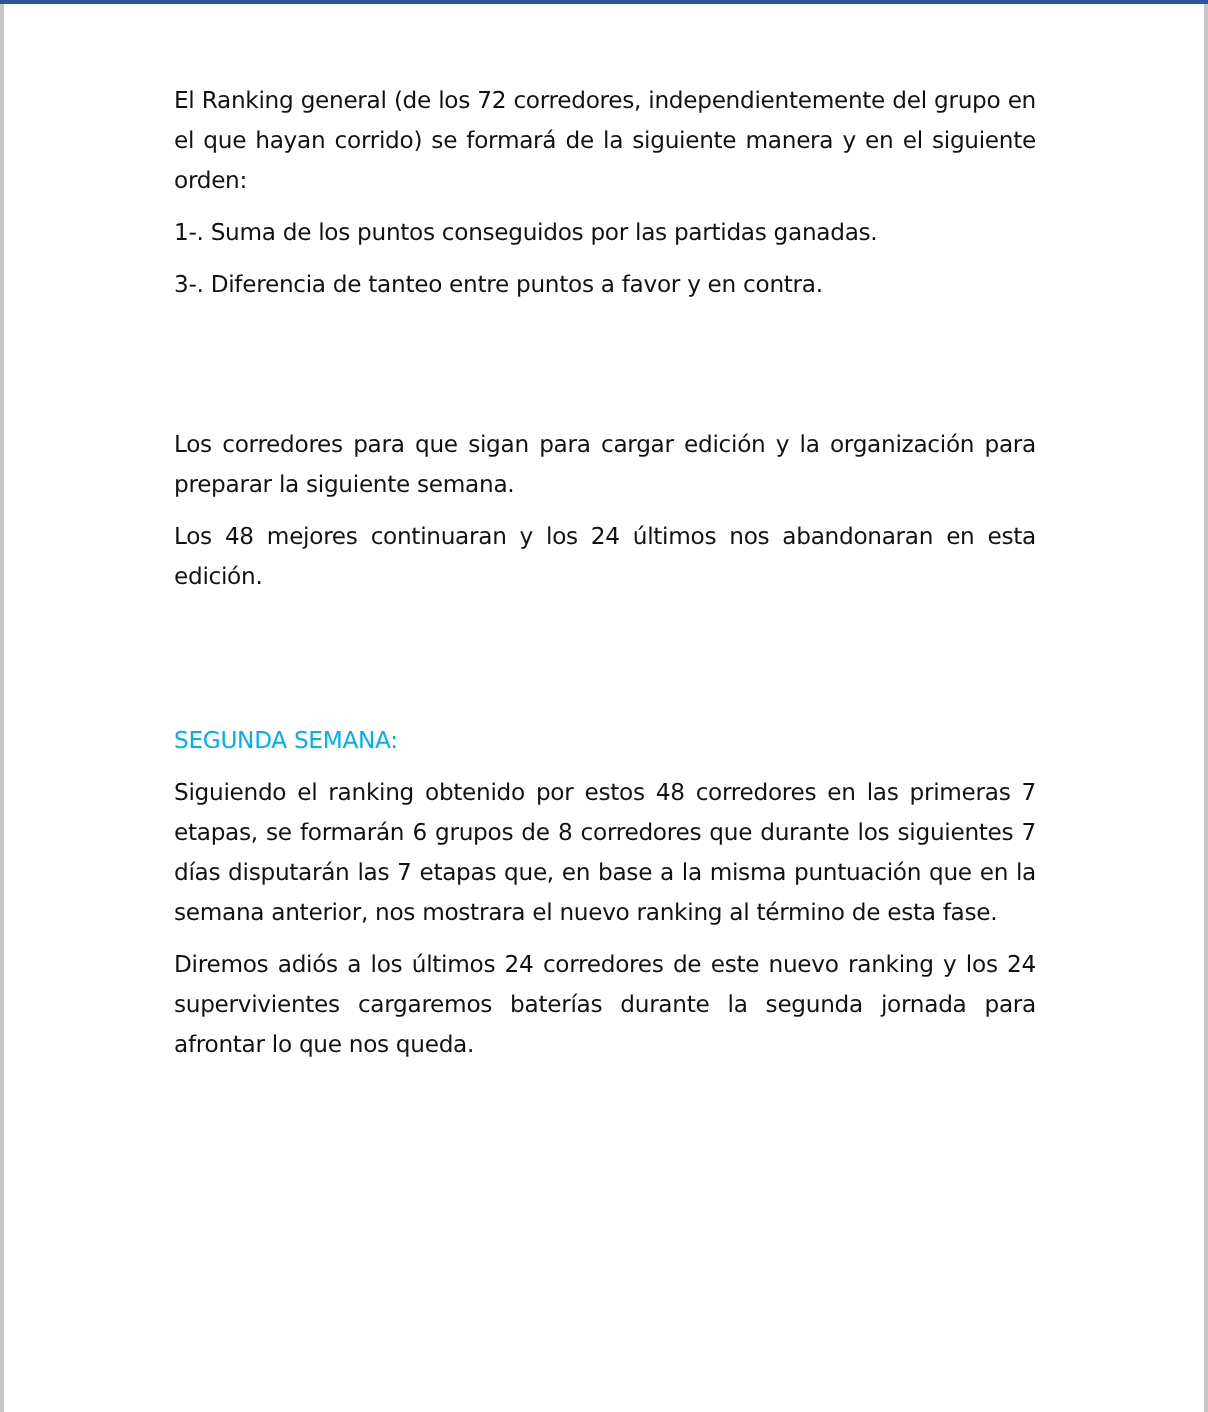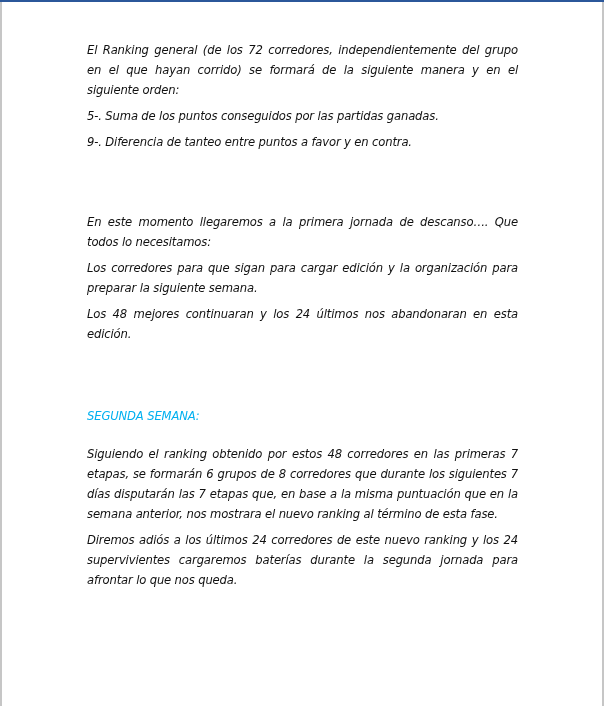--- a/index.html
+++ b/index.html
@@ -9,21 +9,20 @@
     height: 706px;
     overflow: hidden;
     background: #ffffff;
   }
   .frame {
     position: relative;
     width: 604px;
     height: 526px;
     background: #ffffff;
     box-sizing: border-box;
-    font-style: italic;
   }
   .top-bar {
     position: absolute;
     left: 0; top: 0;
     width: 604px;
     height: 2px;
     background: #2b579a;
   }
   .left-edge {
     position: absolute;
@@ -52,39 +51,38 @@
   }
   p {
     margin: 0 0 6px 0;
     text-align: justify;
   }
   .gap-large { height: 54px; }
   .gap-xlarge { height: 56px; }
   .accent-yellow { color: #ffc000; }
   .heading-blue {
     color: #00b0f0;
-    margin-bottom: 18px;
+    margin-bottom: 6px;
   }
 </style>
 </head>
 <body>
 
 <div class="frame">
   <div class="top-bar"></div>
   <div class="left-edge"></div>
   <div class="right-edge"></div>
 
   <div class="page">
     <p>El Ranking general (de los 72 corredores, independientemente del grupo en el que hayan corrido) se formará de la siguiente manera y en el siguiente orden:</p>
-    <p>5-. Suma de los puntos conseguidos por las partidas ganadas.</p>
-    <p>9-. Diferencia de tanteo entre puntos a favor y en contra.</p>
+    <p>1-. Suma de los puntos conseguidos por las partidas ganadas.</p>
+    <p>3-. Diferencia de tanteo entre puntos a favor y en contra.</p>
 
     <div class="gap-large"></div>
 
-    <p>En este momento llegaremos a la primera jornada de descanso…. Que todos lo necesitamos:</p>
     <p>Los corredores para que sigan para cargar edición y la organización para preparar la siguiente semana.</p>
     <p>Los 48 mejores continuaran y los 24 últimos nos abandonaran en esta edición.</p>
 
     <div class="gap-xlarge"></div>
 
     <p class="heading-blue">SEGUNDA SEMANA:</p>
     <p>Siguiendo el ranking obtenido por estos 48 corredores en las primeras 7 etapas, se formarán 6 grupos de 8 corredores que durante los siguientes 7 días disputarán las 7 etapas que, en base a la misma puntuación que en la semana anterior, nos mostrara el nuevo ranking al término de esta fase.</p>
     <p>Diremos adiós a los últimos 24 corredores de este nuevo ranking y los 24 supervivientes cargaremos baterías durante la segunda jornada para afrontar lo que nos queda.</p>
   </div>
 </div>

